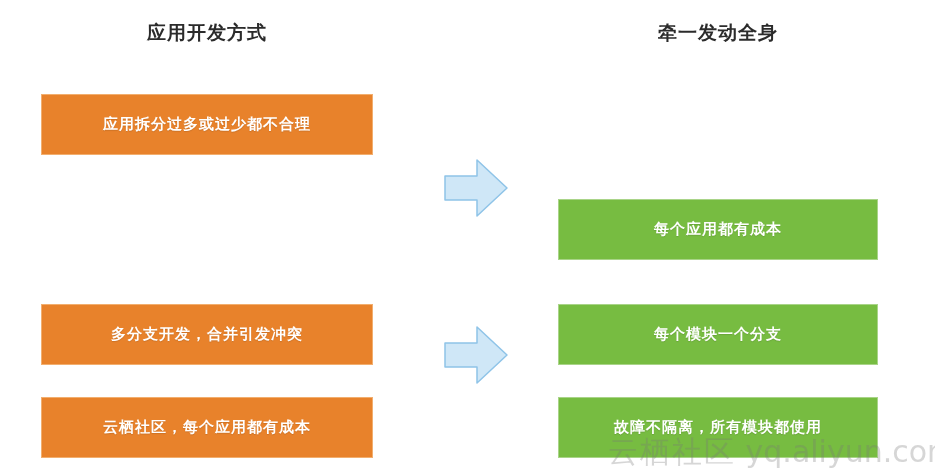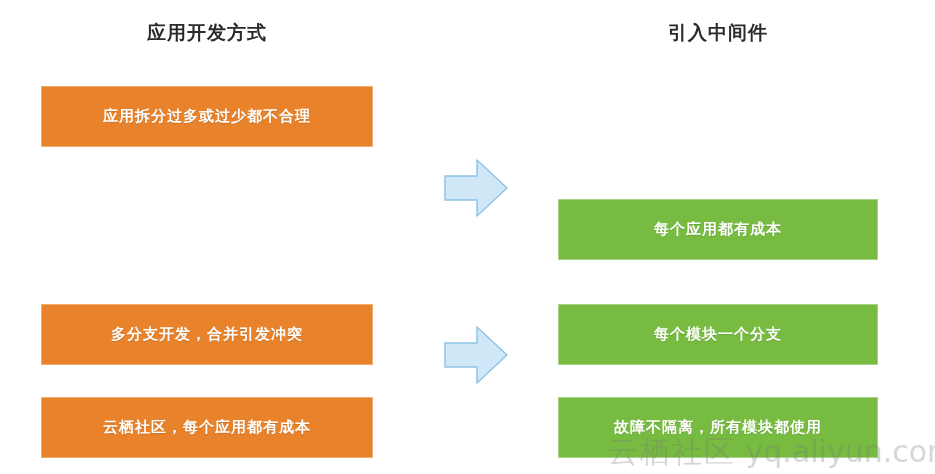--- a/index.html
+++ b/index.html
@@ -52,21 +52,21 @@
     width: 332px;
     background: #e8822b;
     border: 1px solid #f2ae6e;
   }
   .box.right {
     left: 558px;
     width: 320px;
     background: #77bc41;
     border: 1px solid #a9d488;
   }
-  .box.r0 { top: 86px;  }
+  .box.r0 { top: 94px;  }
   .box.r1 { top: 199px; }
   .box.r2 { top: 304px; }
   .box.r3 { top: 397px; }
 
   
   .arrow {
     position: absolute;
     width: 66px;
     height: 60px;
   }
@@ -87,21 +87,21 @@
   }
   .watermark .wm-cn { letter-spacing: 2px; }
 </style>
 </head>
 <body>
 
 <div class="canvas">
 
   <div class="col-title left">应用开发方式</div>
 
-  <div class="col-title right">引入中间件</div>
+  <div class="col-title right">牵一发动全身</div>
 
   <div class="box left r0">应用拆分过多或过少都不合理</div>
   <div class="box left r2">多分支开发，合并引发冲突</div>
   <div class="box left r3">云栖社区，每个应用都有成本</div>
 
   <div class="box right r1">每个应用都有成本</div>
   <div class="box right r2">每个模块一个分支</div>
   <div class="box right r3">故障不隔离，所有模块都使用</div>
 
   <div class="arrow a0">

